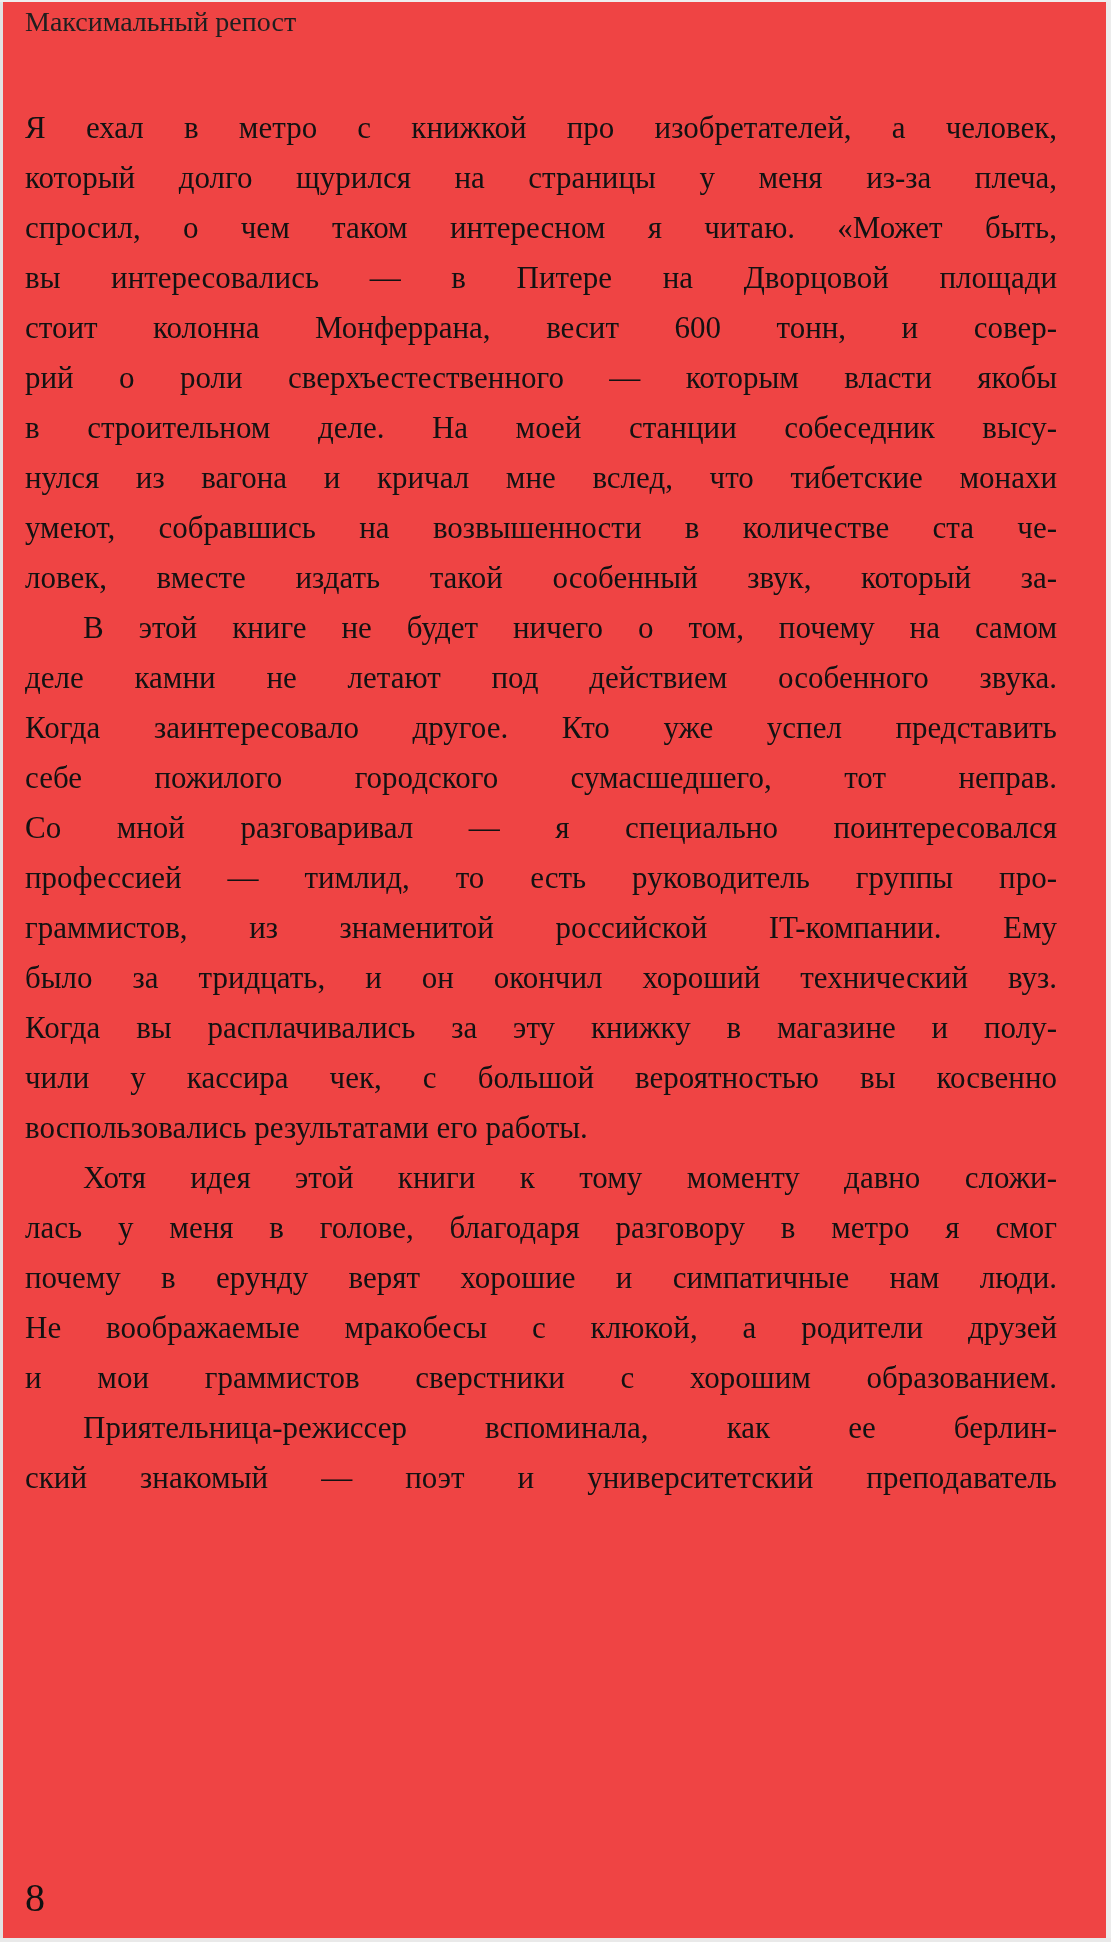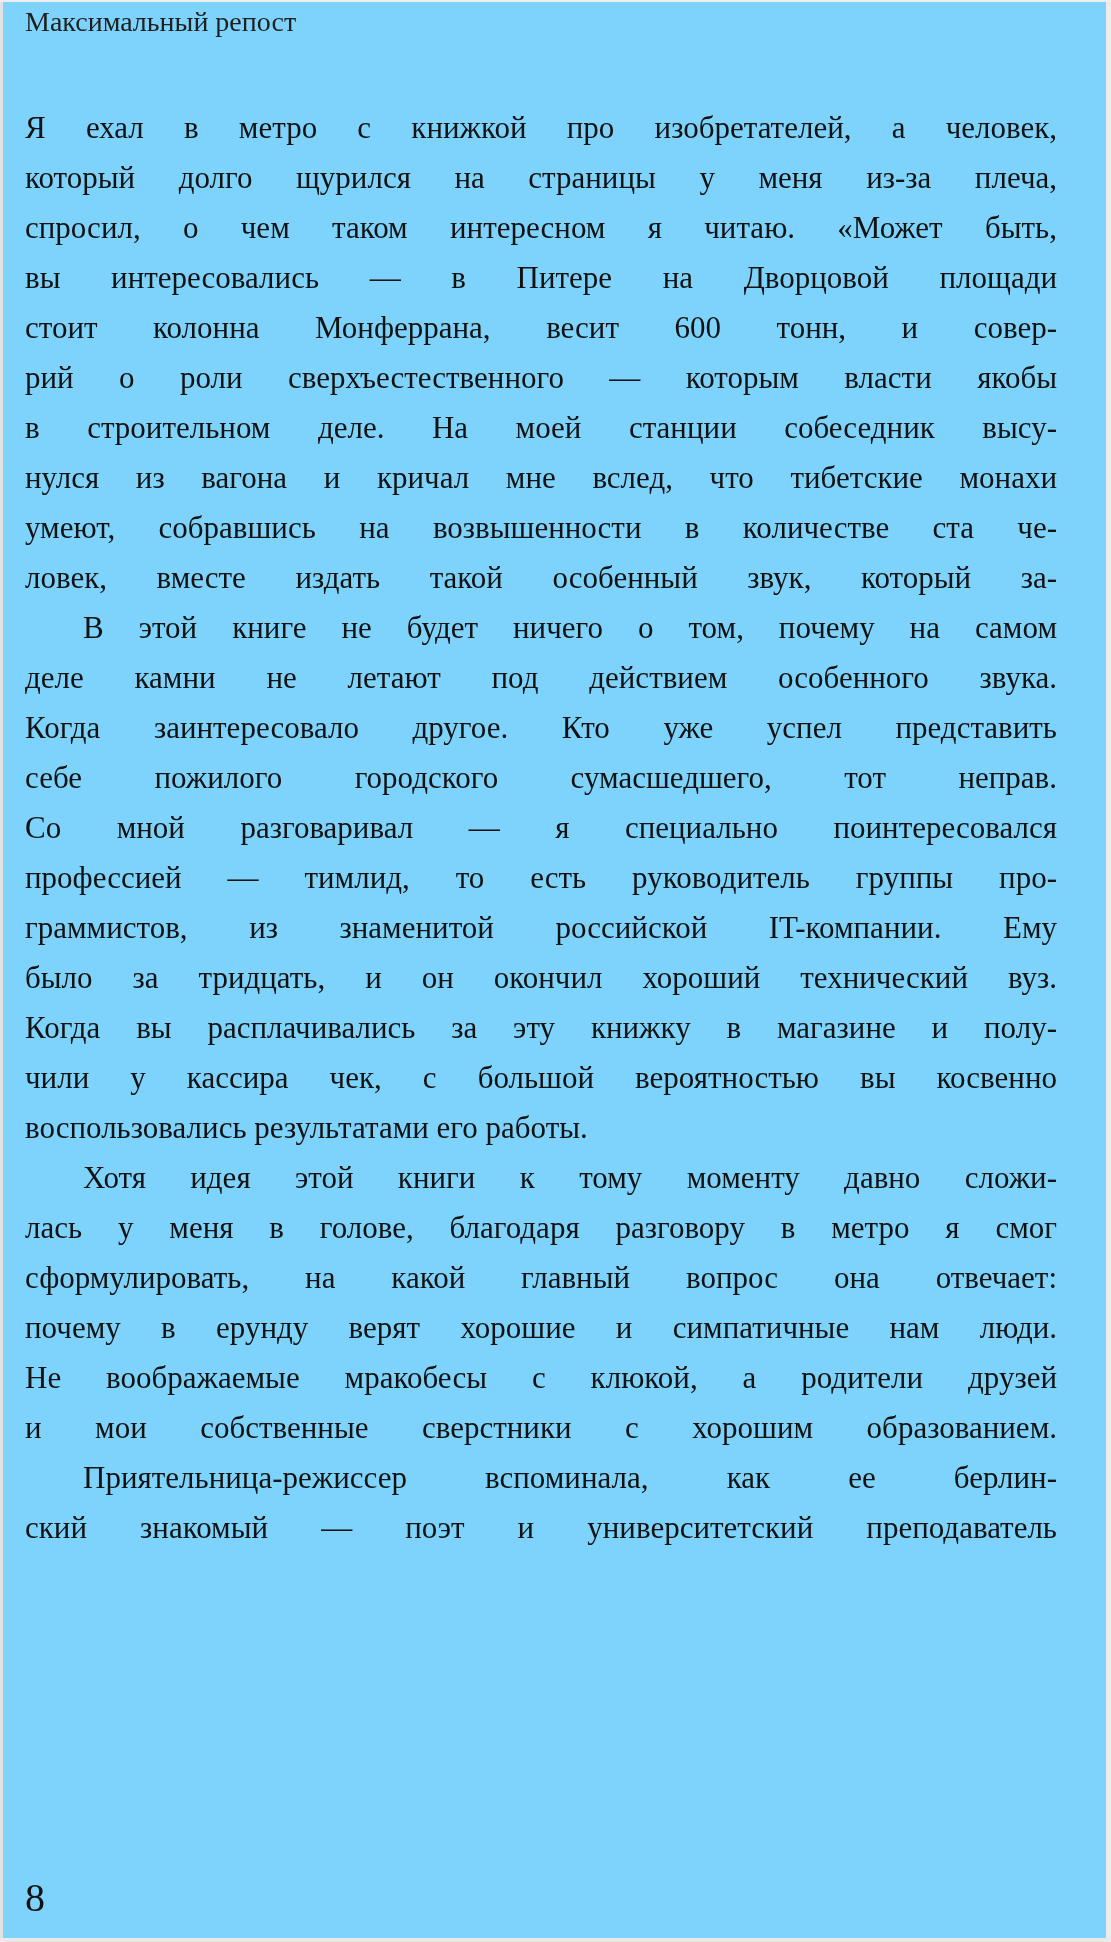--- a/index.html
+++ b/index.html
@@ -4,21 +4,21 @@
 <style>
   html, body {
     margin: 0;
     padding: 0;
     background: #ffffff;
   }
   .page {
     position: relative;
     width: 1111px;
     height: 1942px;
-    background: #7dd3fc;
+    background: #ef4444;
     font-family: "Liberation Serif", "DejaVu Serif", serif;
     color: #161616;
     overflow: hidden;
   }
   
   .edge { position: absolute; pointer-events: none; }
   .edge-left   { left: 0; top: 0; width: 3px; height: 100%; background: #e2e2e2; }
   .edge-right  { right: 0; top: 0; width: 5px; height: 100%; background: #ececec; }
   .edge-top    { left: 0; top: 0; width: 100%; height: 2px; background: #eeeeee; }
   .edge-bottom { left: 0; bottom: 0; width: 100%; height: 4px; background: #e9e9e9; }
@@ -89,22 +89,21 @@
       <div class="line just">себе пожилого городского сумасшедшего, тот неправ.</div>
       <div class="line just">Со мной разговаривал — я специально поинтересовался</div>
       <div class="line just">профессией — тимлид, то есть руководитель группы про-</div>
       <div class="line just">граммистов, из знаменитой российской IT-компании. Ему</div>
       <div class="line just">было за тридцать, и он окончил хороший технический вуз.</div>
       <div class="line just">Когда вы расплачивались за эту книжку в магазине и полу-</div>
       <div class="line just">чили у кассира чек, с большой вероятностью вы косвенно</div>
       <div class="line">воспользовались результатами его работы.</div>
       <div class="line just indent">Хотя идея этой книги к тому моменту давно сложи-</div>
       <div class="line just">лась у меня в голове, благодаря разговору в метро я смог</div>
-      <div class="line just">сформулировать, на какой главный вопрос она отвечает:</div>
       <div class="line just">почему в ерунду верят хорошие и симпатичные нам люди.</div>
       <div class="line just">Не воображаемые мракобесы с клюкой, а родители друзей</div>
-      <div class="line just">и мои собственные сверстники с хорошим образованием.</div>
+      <div class="line just">и мои граммистов сверстники с хорошим образованием.</div>
       <div class="line just indent">Приятельница-режиссер вспоминала, как ее берлин-</div>
       <div class="line just">ский знакомый — поэт и университетский преподаватель</div>
     </div>
 
   <div class="page-number">8</div>
 </div>
 
 </body></html>

